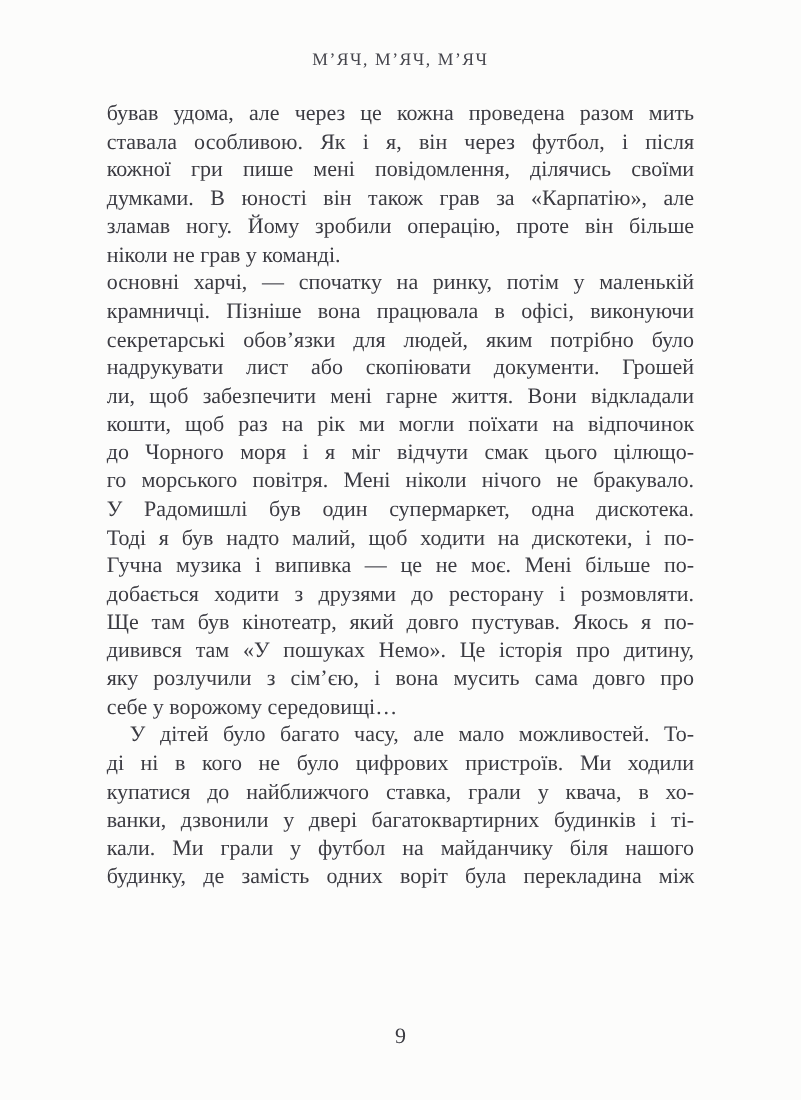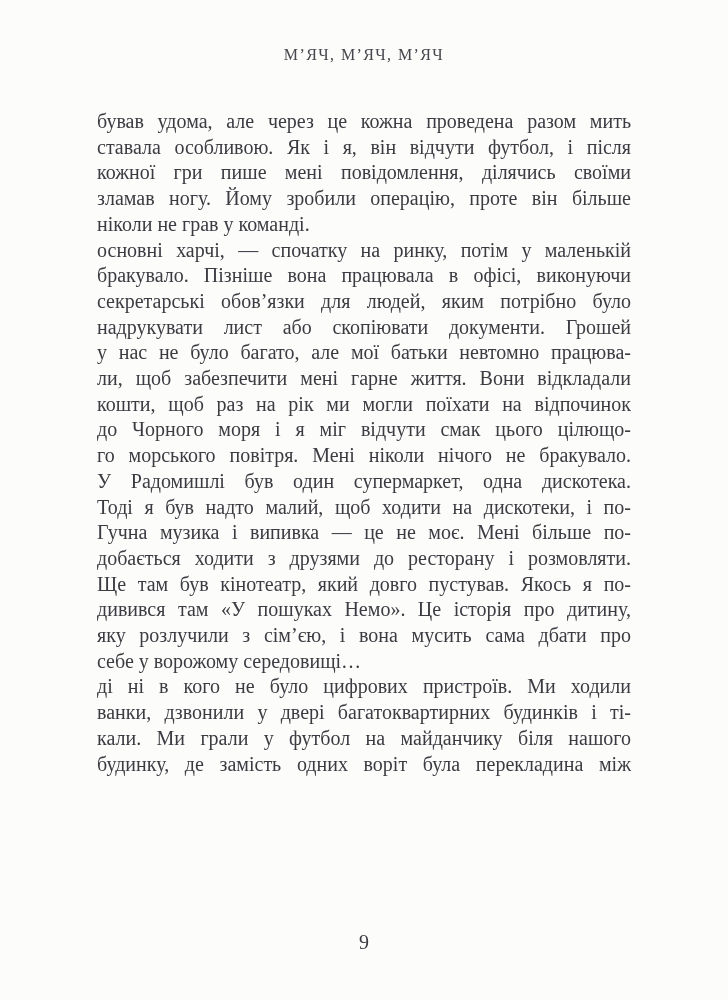--- a/index.html
+++ b/index.html
@@ -31,21 +31,20 @@
     color: var(--header-color);
   }
   .text-block {
     position: absolute;
     top: 91px;
     left: 97px;
     width: 534px;
     font-size: 20px;
     line-height: 25.7px;
     color: var(--text-color);
-    margin-top: 18px;
   }
   .text-line {
     text-align: justify;
     text-align-last: justify;
     -moz-text-align-last: justify;
   }
   .text-line.para-end {
     text-align-last: left;
     font-family: Liberation Serif, serif;
     -moz-text-align-last: left;
@@ -64,41 +63,43 @@
   }
 </style>
 </head>
 <body>
 
 <div class="book-page">
   <div class="running-header">М’ЯЧ, М’ЯЧ, М’ЯЧ</div>
 
   <div class="text-block">
       <div class="text-line">бував удома, але через це кожна проведена разом мить</div>
-      <div class="text-line">ставала особливою. Як і я, він відчути футбол, і після</div>
+      <div class="text-line">ставала особливою. Як і я, він через футбол, і після</div>
       <div class="text-line">кожної гри пише мені повідомлення, ділячись своїми</div>
+      <div class="text-line">думками. В юності він також грав за «Карпатію», але</div>
       <div class="text-line">зламав ногу. Йому зробили операцію, проте він більше</div>
       <div class="text-line para-end">ніколи не грав у команді.</div>
       <div class="text-line">основні харчі, — спочатку на ринку, потім у маленькій</div>
-      <div class="text-line">бракувало. Пізніше вона працювала в офісі, виконуючи</div>
+      <div class="text-line">крамничці. Пізніше вона працювала в офісі, виконуючи</div>
       <div class="text-line">секретарські обов’язки для людей, яким потрібно було</div>
       <div class="text-line">надрукувати лист або скопіювати документи. Грошей</div>
-      <div class="text-line">у нас не було багато, але мої батьки невтомно працюва-</div>
       <div class="text-line">ли, щоб забезпечити мені гарне життя. Вони відкладали</div>
       <div class="text-line">кошти, щоб раз на рік ми могли поїхати на відпочинок</div>
       <div class="text-line">до Чорного моря і я міг відчути смак цього цілющо-</div>
       <div class="text-line">го морського повітря. Мені ніколи нічого не бракувало.</div>
       <div class="text-line">У Радомишлі був один супермаркет, одна дискотека.</div>
       <div class="text-line">Тоді я був надто малий, щоб ходити на дискотеки, і по-</div>
       <div class="text-line">Гучна музика і випивка — це не моє. Мені більше по-</div>
       <div class="text-line">добається ходити з друзями до ресторану і розмовляти.</div>
       <div class="text-line">Ще там був кінотеатр, який довго пустував. Якось я по-</div>
       <div class="text-line">дивився там «У пошуках Немо». Це історія про дитину,</div>
-      <div class="text-line">яку розлучили з сім’єю, і вона мусить сама дбати про</div>
+      <div class="text-line">яку розлучили з сім’єю, і вона мусить сама довго про</div>
       <div class="text-line para-end">себе у ворожому середовищі…</div>
+      <div class="text-line indent">У дітей було багато часу, але мало можливостей. То-</div>
       <div class="text-line">ді ні в кого не було цифрових пристроїв. Ми ходили</div>
+      <div class="text-line">купатися до найближчого ставка, грали у квача, в хо-</div>
       <div class="text-line">ванки, дзвонили у двері багатоквартирних будинків і ті-</div>
       <div class="text-line">кали. Ми грали у футбол на майданчику біля нашого</div>
       <div class="text-line">будинку, де замість одних воріт була перекладина між</div>
     </div>
 
   <div class="page-number">9</div>
 </div>
 
 </body></html>

